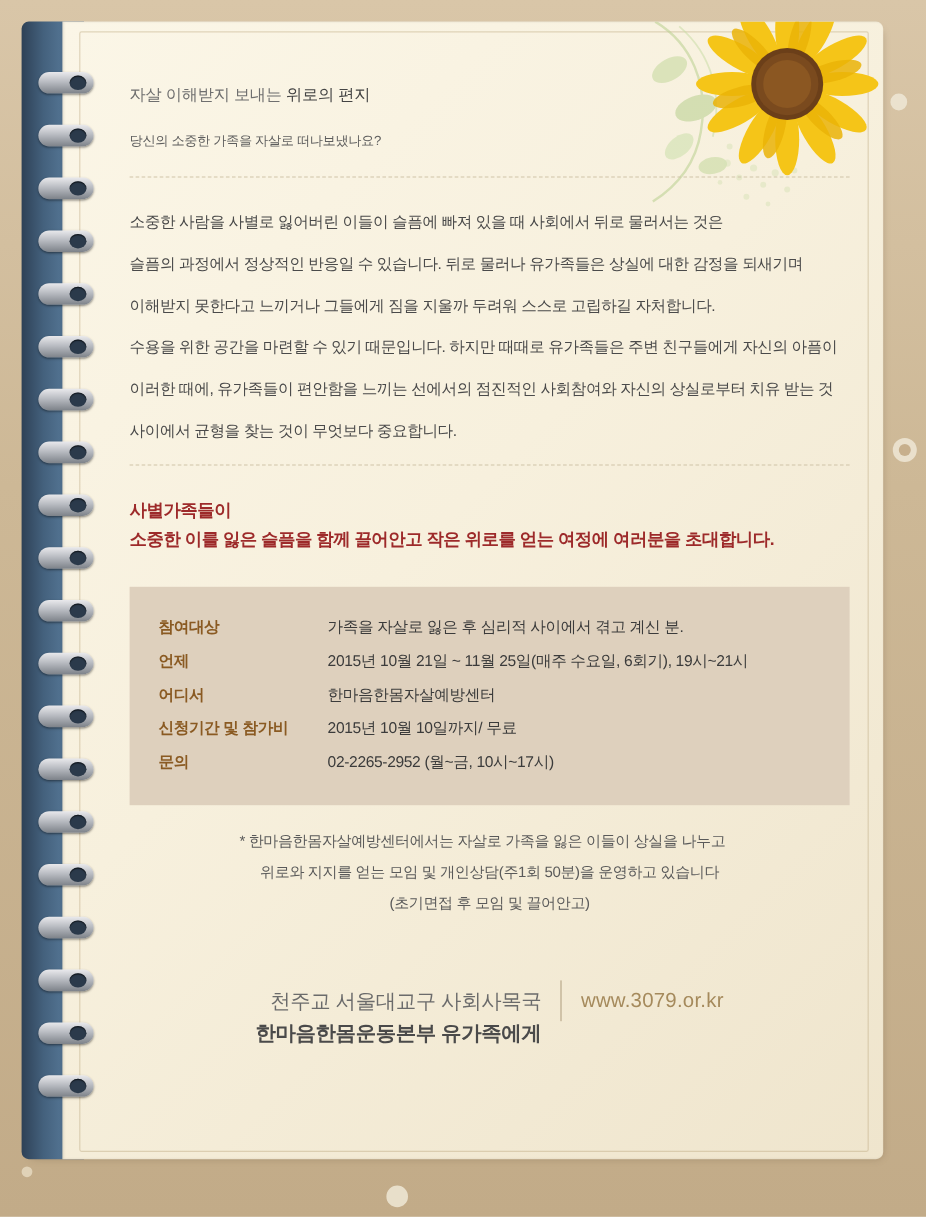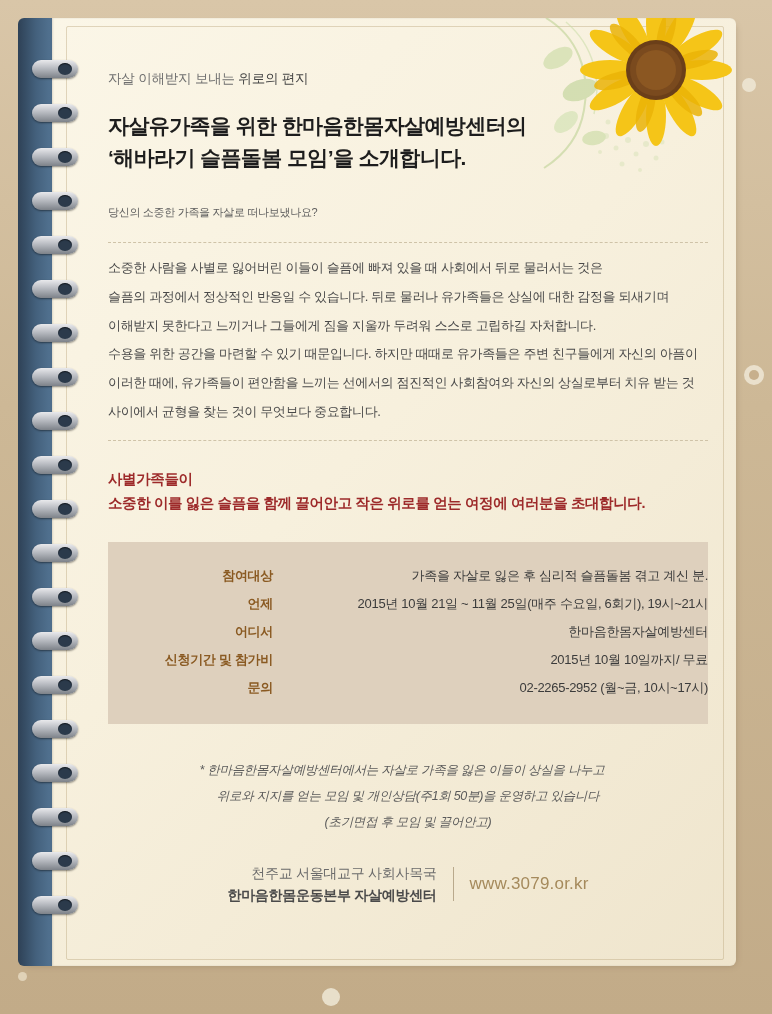--- a/index.html
+++ b/index.html
@@ -131,21 +131,21 @@
     margin-bottom: 22px;
   }
 
   .body-copy {
     border-top: 1px dashed #cfc3a8;
     border-bottom: 1px dashed #cfc3a8;
     padding: 14px 0 16px 0;
     margin-bottom: 26px;
   }
   .body-copy p {
-    margin: 0 0 6px 0;
+    margin: 12px 0 6px 0;
     font-size: 13px;
     line-height: 1.75;
     color: #4a4a4a;
     letter-spacing: -0.35px;
   }
   .body-copy p:last-child { margin-bottom: 0; }
 
   .invite {
     margin-bottom: 26px;
   }
@@ -155,22 +155,21 @@
     color: #9d2a2a;
     line-height: 1.7;
     letter-spacing: -0.4px;
   }
 
   .info-box {
     background: #ded0bd;
     width: 600px;
     padding: 20px 0 22px 0;
     box-sizing: border-box;
-    margin-bottom: 36px;
-    text-align: right;
+    margin-bottom: 20px;
   }
   .info-row {
     display: flex;
     align-items: flex-start;
     padding: 5px 0;
   }
   .info-label {
     width: 165px;
     padding-left: 24px;
     box-sizing: border-box;
@@ -189,36 +188,36 @@
   .note {
     text-align: center;
     margin-bottom: 30px;
   }
   .note p {
     margin: 0 0 6px 0;
     font-size: 12.5px;
     color: #5a5a5a;
     letter-spacing: -0.3px;
     line-height: 1.6;
-    font-style: italic;
   }
   .note p.first { text-indent: -12px; }
 
   .footer {
     display: flex;
     align-items: center;
     justify-content: center;
     gap: 16px;
   }
   .footer-org {
     text-align: right;
-    font-size: 14px;
+    font-size: 17px;
     color: #6b6b6b;
     line-height: 1.6;
     letter-spacing: -0.3px;
+    margin-top: 28px;
   }
   .footer-org .strong { font-weight: bold; color: #4a4a4a; }
   .footer-divider {
     width: 1px;
     height: 34px;
     background: #b9a98c;
   }
   .footer-url {
     font-size: 17px;
     color: #a58a5c;
@@ -293,45 +292,41 @@
         </g>
       </svg>
     </div>
 
     <div class="content">
 
       <div class="kicker">
         <span>자살 이해받지 보내는 </span><b>위로의 편지</b>
       </div>
 
-      <div class="title">
-        <div>자살유가족을 위한 한마음한몸자살예방센터의</div>
-        <div>‘해바라기 슬픔돌봄 모임’을 소개합니다.</div>
-      </div>
 
       <div class="lead">당신의 소중한 가족을 자살로 떠나보냈나요?</div>
 
       <div class="body-copy">
         <p>소중한 사람을 사별로 잃어버린 이들이 슬픔에 빠져 있을 때 사회에서 뒤로 물러서는 것은</p>
         <p>슬픔의 과정에서 정상적인 반응일 수 있습니다. 뒤로 물러나 유가족들은 상실에 대한 감정을 되새기며</p>
         <p>이해받지 못한다고 느끼거나 그들에게 짐을 지울까 두려워 스스로 고립하길 자처합니다.</p>
         <p>수용을 위한 공간을 마련할 수 있기 때문입니다. 하지만 때때로 유가족들은 주변 친구들에게 자신의 아픔이</p>
         <p>이러한 때에, 유가족들이 편안함을 느끼는 선에서의 점진적인 사회참여와 자신의 상실로부터 치유 받는 것</p>
         <p> 사이에서 균형을 찾는 것이 무엇보다 중요합니다.</p>
       </div>
 
       <div class="invite">
         <div>사별가족들이</div>
         <div>소중한 이를 잃은 슬픔을 함께 끌어안고 작은 위로를 얻는 여정에 여러분을 초대합니다.</div>
       </div>
 
       <div class="info-box">
         <div class="info-row">
           <div class="info-label">참여대상</div>
-          <div class="info-value">가족을 자살로 잃은 후 심리적 슬픔돌봄 겪고 계신 분.</div>
+          <div class="info-value">가족을 자살로 잃은 후 심리적 사이에서 겪고 계신 분.</div>
         </div>
         <div class="info-row">
           <div class="info-label">언제</div>
           <div class="info-value">2015년 10월 21일 ~ 11월 25일(매주 수요일, 6회기), 19시~21시</div>
         </div>
         <div class="info-row">
           <div class="info-label">어디서</div>
           <div class="info-value">한마음한몸자살예방센터</div>
         </div>
         <div class="info-row">
@@ -346,21 +341,21 @@
 
       <div class="note">
         <p class="first">*  한마음한몸자살예방센터에서는 자살로 가족을 잃은 이들이 상실을 나누고</p>
         <p>위로와 지지를 얻는 모임 및 개인상담(주1회 50분)을 운영하고 있습니다</p>
         <p>(초기면접 후 모임 및 끌어안고)</p>
       </div>
 
       <div class="footer">
         <div class="footer-org">
           <div>천주교 서울대교구 사회사목국</div>
-          <div class="strong">한마음한몸운동본부 자살예방센터</div>
+          <div class="strong">한마음한몸운동본부 유가족에게</div>
         </div>
         <div class="footer-divider"></div>
         <div class="footer-url">www.3079.or.kr</div>
       </div>
 
     </div>
   </div>
 
   <div id="rings">
       <div class="ring" style="top:42px"></div>

